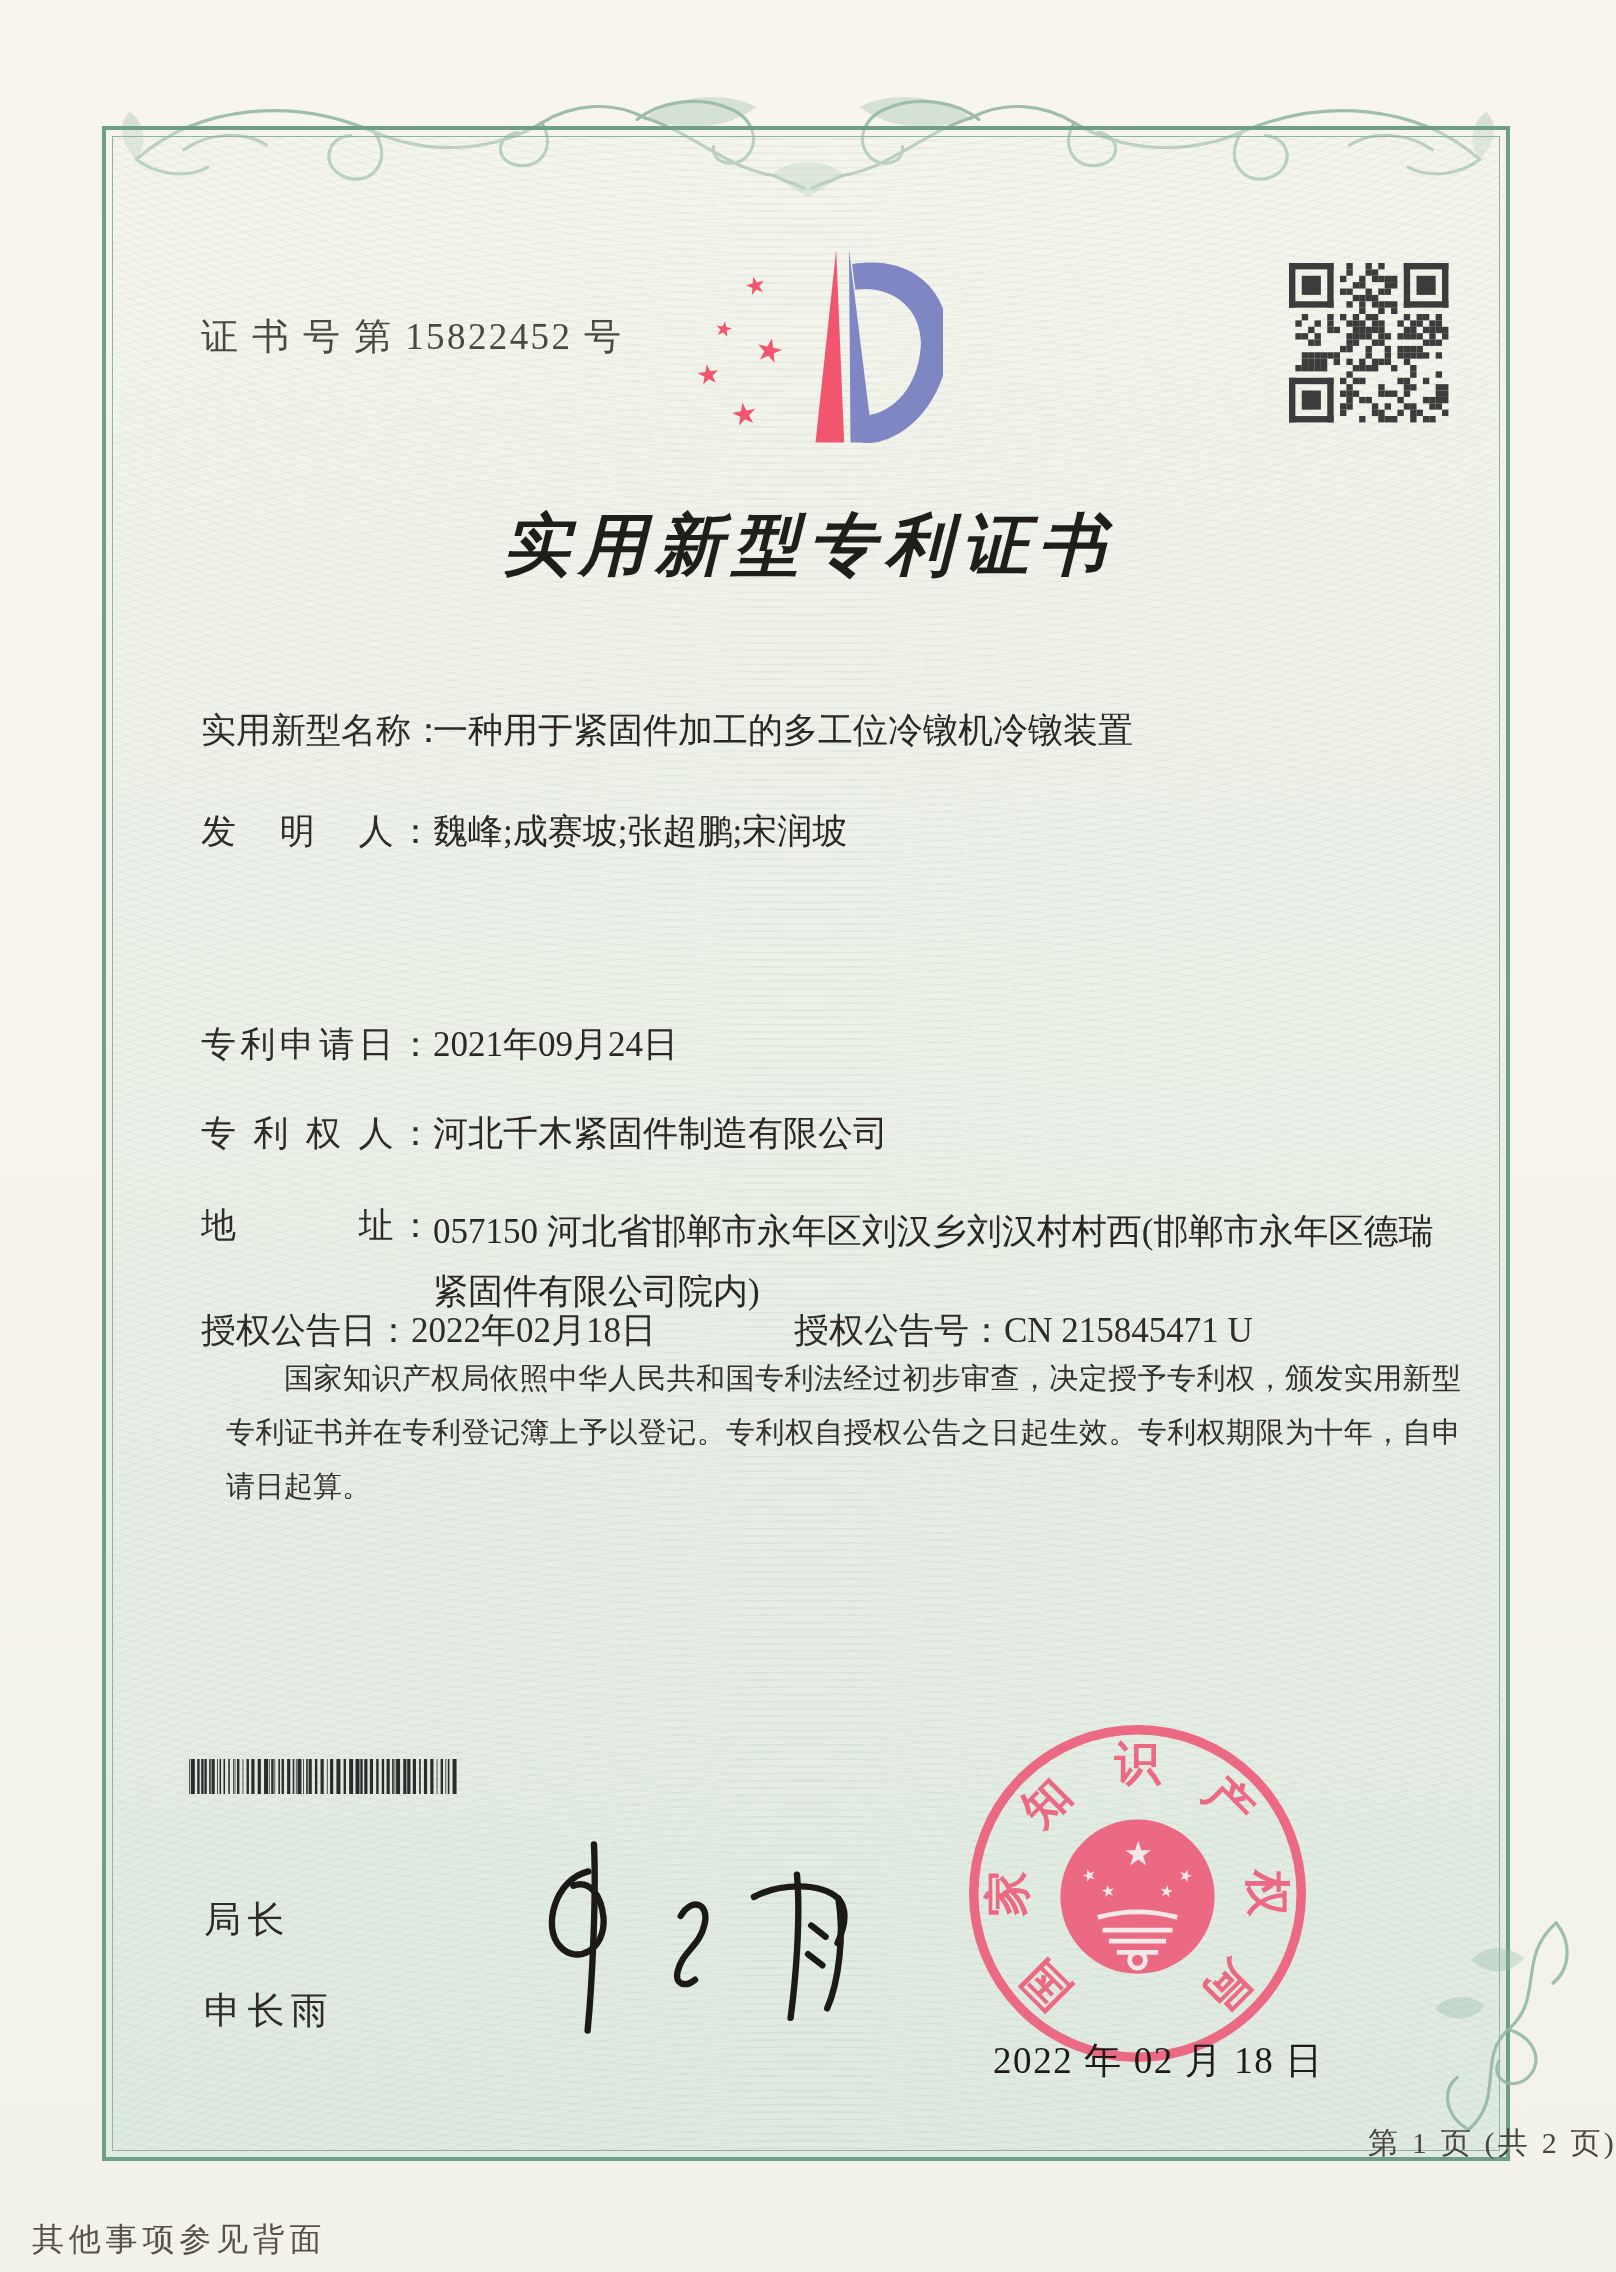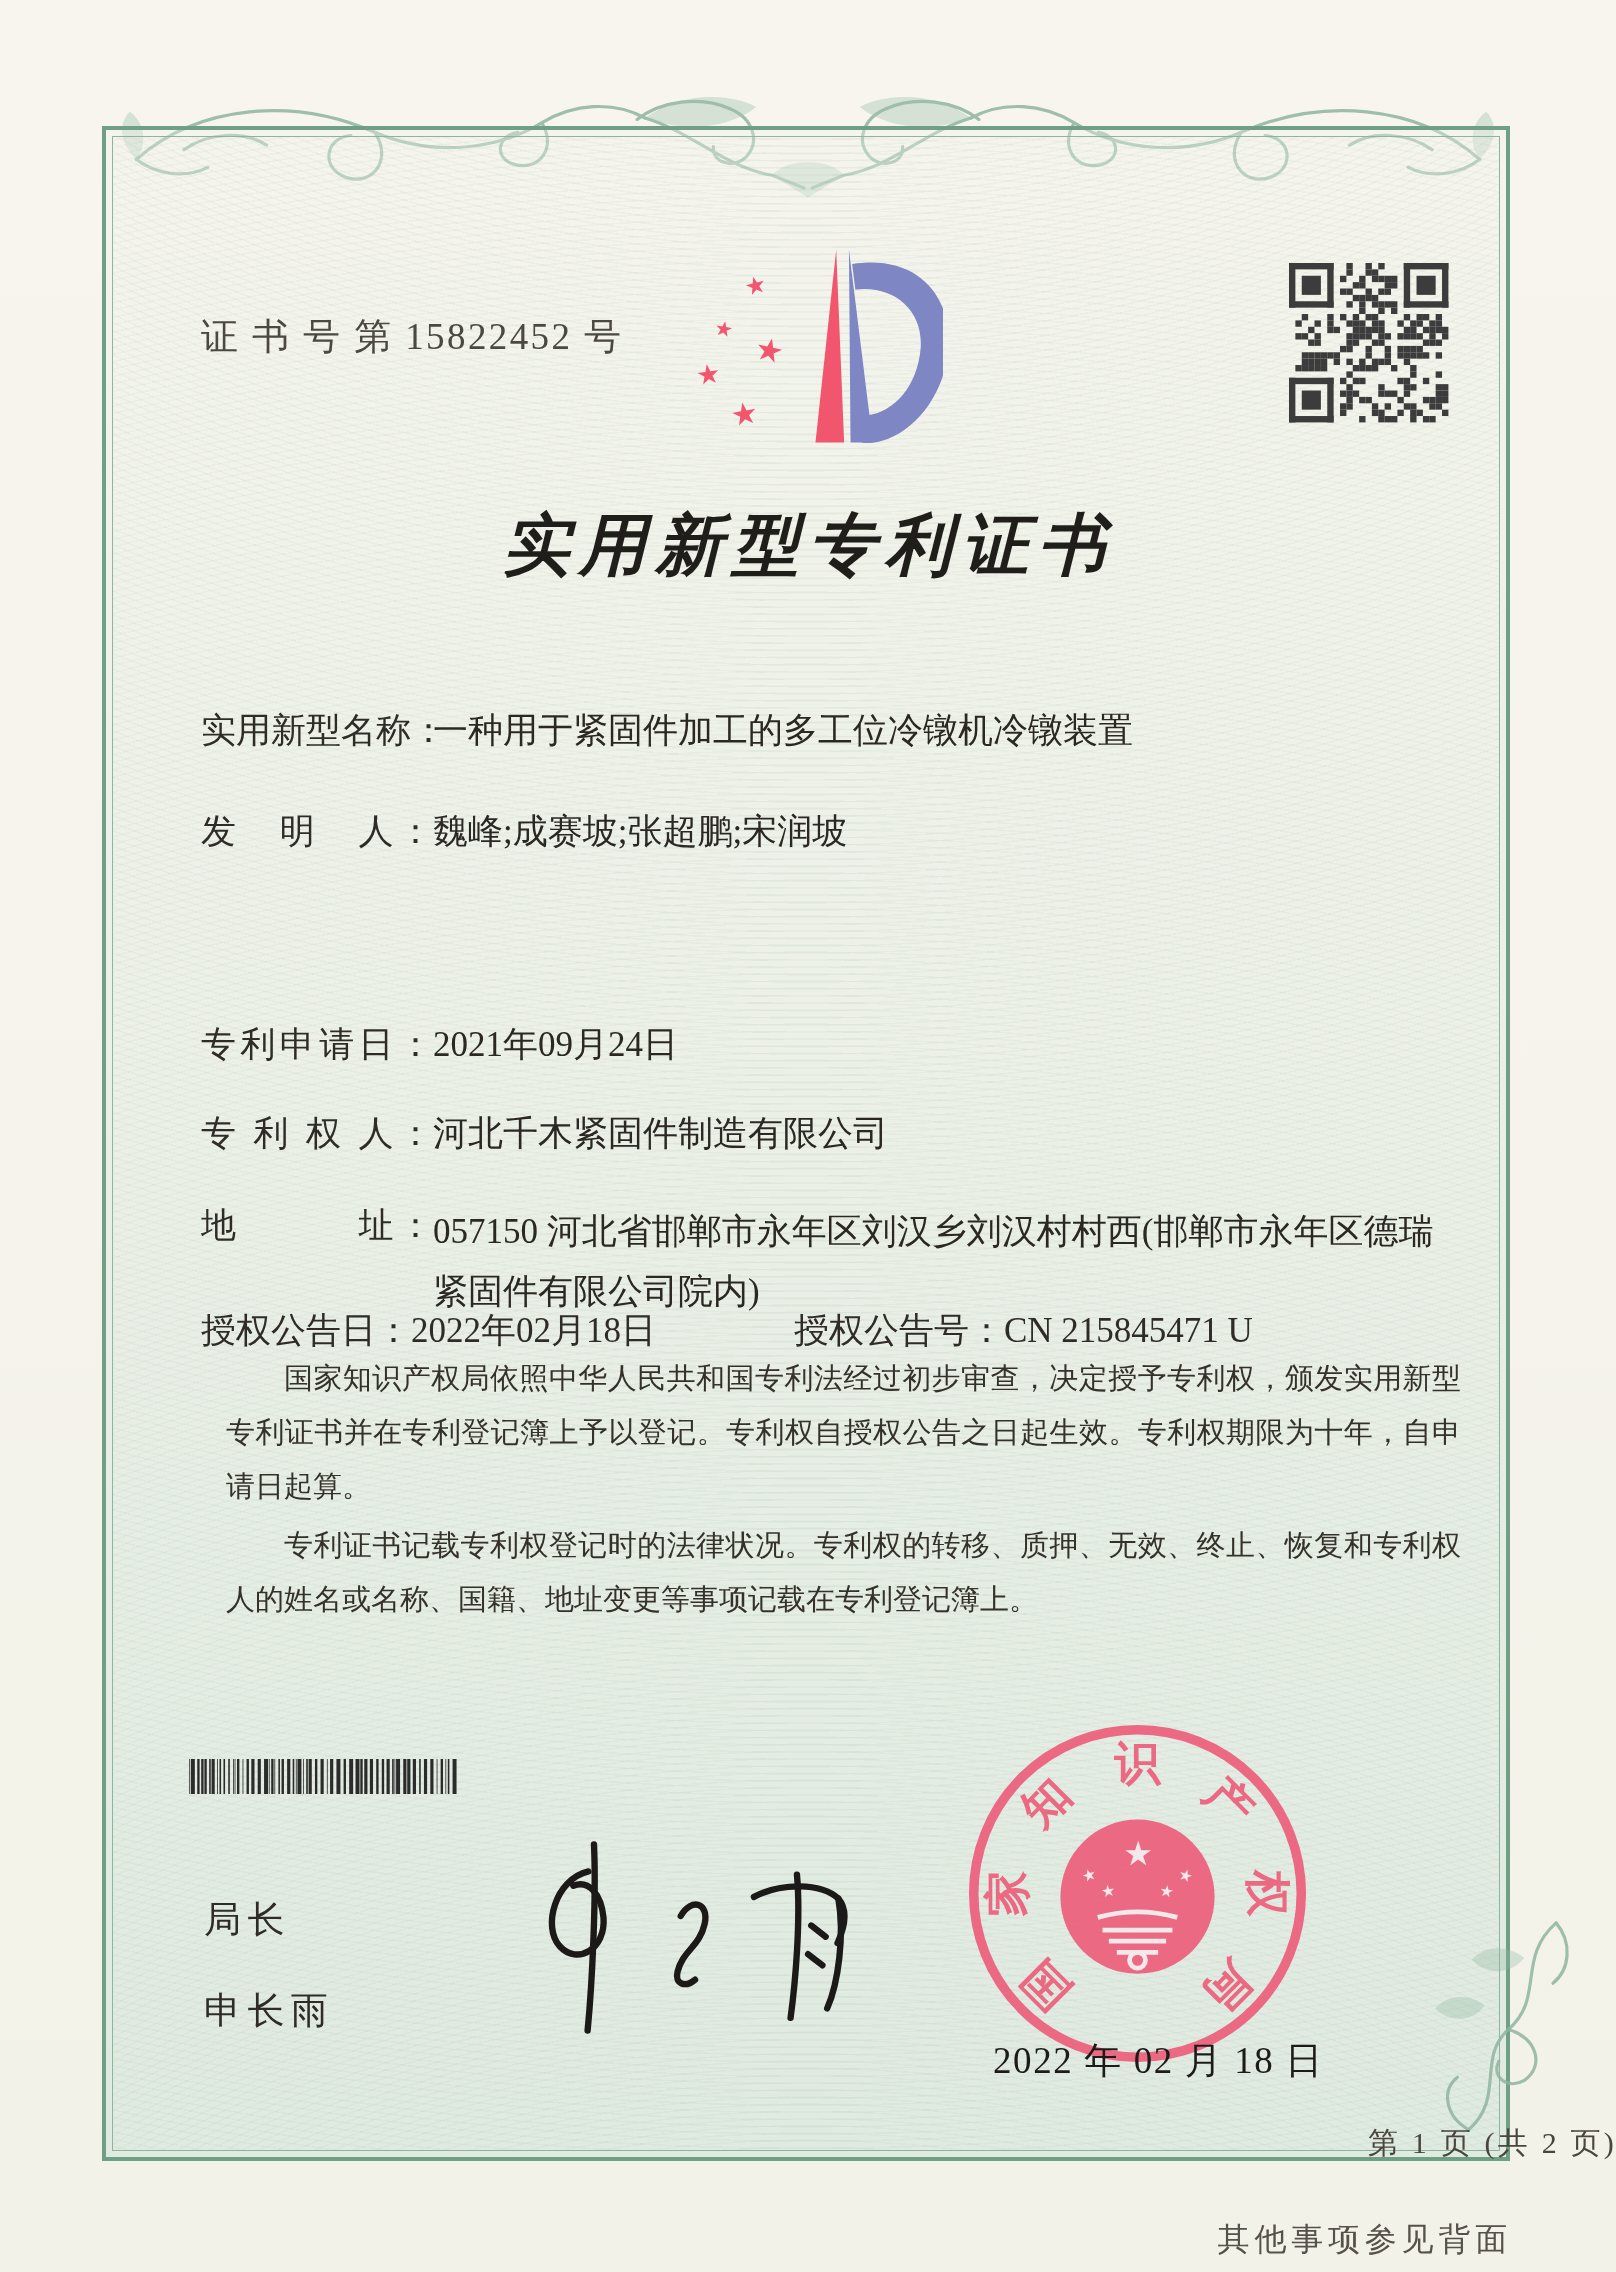--- a/index.html
+++ b/index.html
@@ -34,21 +34,21 @@
   .row .val{display:inline-block; vertical-align:top; color:#2b2823;}
   .row-address .val{white-space:normal; width:1026px; line-height:60px;}
   .grant-pair{font-size:35px; white-space:nowrap;}
   .paras{left:190px; top:1351px; width:1235px; font-size:29px; line-height:54px;
          text-align:justify; color:#34312b;margin-left:36px;}
   .paras p{margin:0 0 4.8px 0; text-indent:2em;}
   .signer-title{left:204px; top:1895px; font-size:37px; letter-spacing:6.4px;}
   .signer-name{left:204px; top:1956px; font-size:37px; letter-spacing:6.4px;margin-top:30px;}
   .seal-date{left:993px; top:2012px; font-size:37px; letter-spacing:1.6px; color:#1d1b19; z-index:5;margin-top:24px;}
   .page-no{left:0; right:0; top:2123px; text-align:right; font-size:30px; color:#4a463f; letter-spacing:3.2px;}
-  .back-note{left:0; right:105px; top:2218px; text-align:right; font-size:32px; color:#56524b; letter-spacing:4.8px;}
+  .back-note{left:0; right:105px; top:2218px; text-align:left; font-size:32px; color:#56524b; letter-spacing:4.8px;padding-left:32px;}
   .ornament{opacity:.85;}
 </style>
 </head>
 <body>
 
 <div class="page">
 
   <svg class="abs ornament" style="left:88px; top:56px;" width="1440" height="159" viewBox="0 0 1810 200">
     <g stroke="#8fb5a0" stroke-width="4" fill="none" stroke-linecap="round">
       <g id="scrollL">
@@ -324,21 +324,20 @@
 
   <div class="abs grant-pair" style="left:201px; top:1307px">
     <span>授权公告日：</span><span>2022年02月18日</span>
   </div>
   <div class="abs grant-pair" style="left:794px; top:1307px">
     <span>授权公告号：</span><span>CN 215845471 U</span>
   </div>
 
   <div class="abs paras">
     <p>国家知识产权局依照中华人民共和国专利法经过初步审查，决定授予专利权，颁发实用新型专利证书并在专利登记簿上予以登记。专利权自授权公告之日起生效。专利权期限为十年，自申请日起算。</p>
-    <p>专利证书记载专利权登记时的法律状况。专利权的转移、质押、无效、终止、恢复和专利权人的姓名或名称、国籍、地址变更等事项记载在专利登记簿上。</p>
   </div>
 
   <svg id="barcode" class="abs" style="left:189px; top:1759px;" width="271" height="35" viewBox="0 0 340 44">
       <rect x="0" y="0" width="1" height="44" fill="#2b2b2b"></rect>
       <rect x="2" y="0" width="5" height="44" fill="#2b2b2b"></rect>
       <rect x="10" y="0" width="3" height="44" fill="#2b2b2b"></rect>
       <rect x="15" y="0" width="3" height="44" fill="#2b2b2b"></rect>
       <rect x="19" y="0" width="3" height="44" fill="#2b2b2b"></rect>
       <rect x="25" y="0" width="2" height="44" fill="#2b2b2b"></rect>
       <rect x="28" y="0" width="4" height="44" fill="#2b2b2b"></rect>

